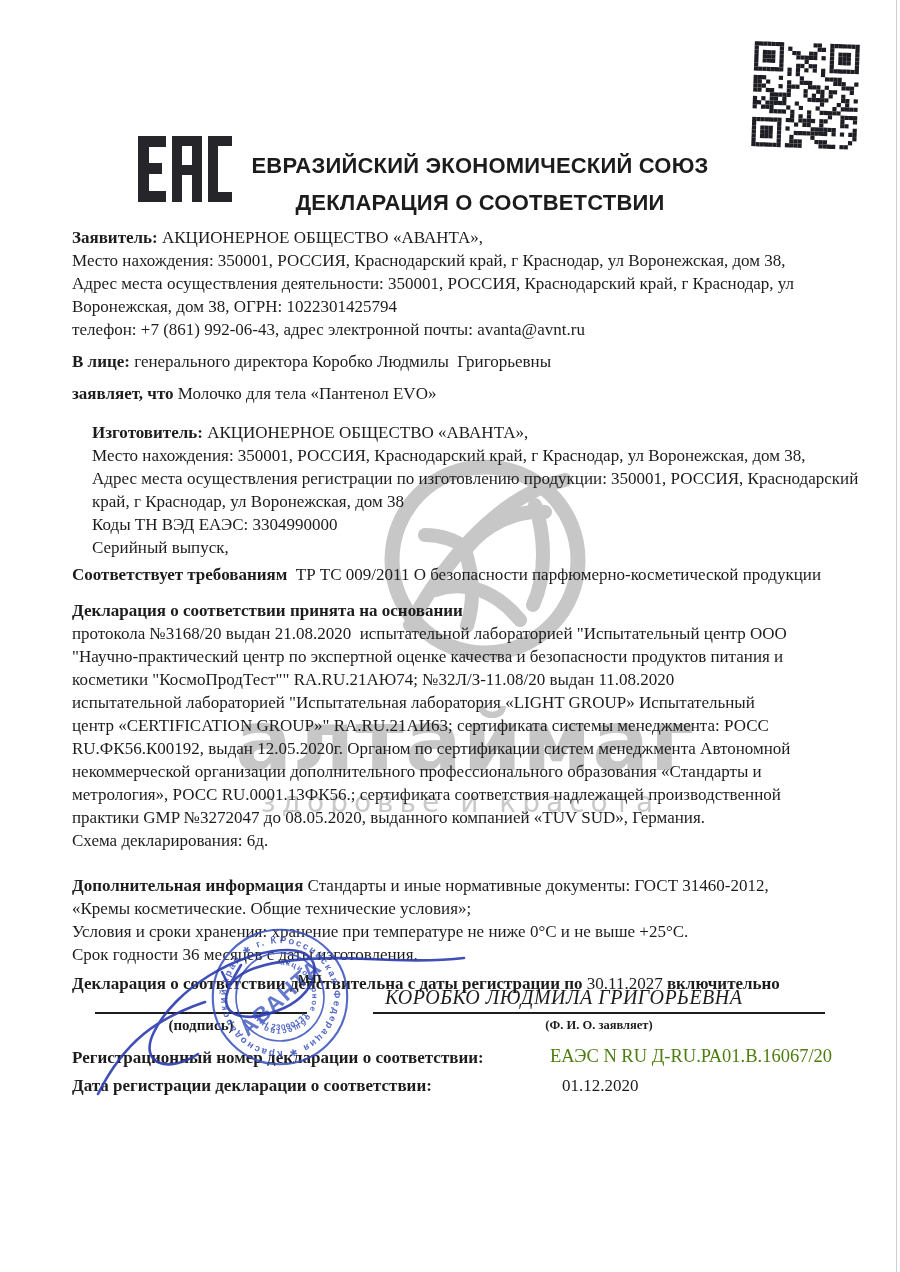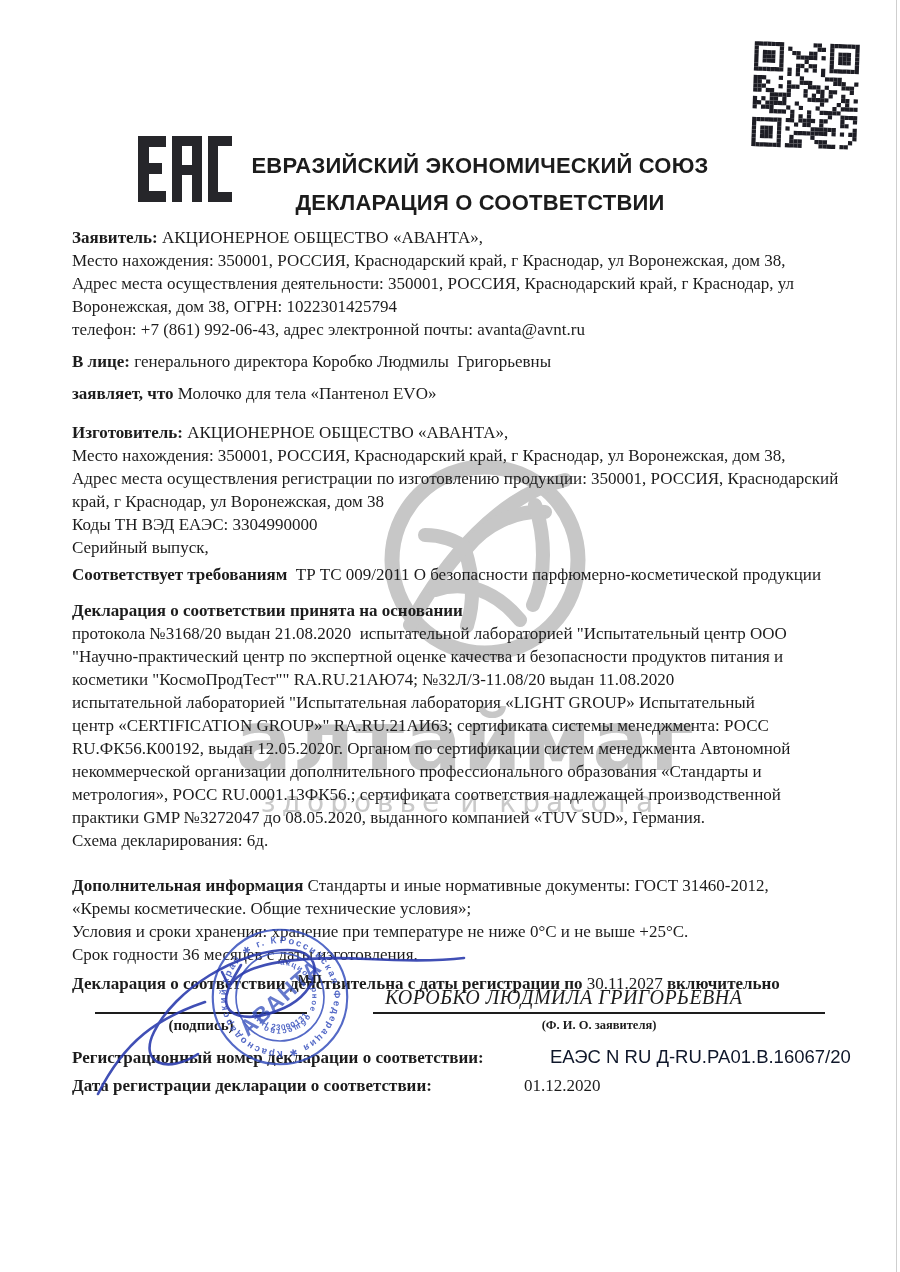--- a/index.html
+++ b/index.html
@@ -16,37 +16,37 @@
     font-family:"Liberation Sans","DejaVu Sans",sans-serif;font-weight:bold;font-size:22px;letter-spacing:.2px;}
   .titles .t2{margin-top:11px;}
 
   
   .content{position:absolute;left:72px;top:226px;width:770px;font-size:17px;line-height:23px;z-index:2;}
   .content .line{white-space:nowrap;height:23px;}
   b{font-weight:bold;}
   .m-applicant{margin-bottom:9px;}
   .m-repr{margin-bottom:9px;}
   .m-decl{margin-bottom:16px;}
-  .m-manu{margin-bottom:4px;}
+  .m-manu{margin-bottom:4px;margin-left:20px;}
   .m-comp{margin-bottom:13px;}
   .m-basis{margin-bottom:22px;}
   .m-add{margin-bottom:6px;}
 
   
   .mp{position:absolute;left:298px;top:972px;font-weight:bold;font-size:12px;z-index:5;}
   .sig-line{position:absolute;left:95px;top:1012px;width:212px;border-top:2px solid #1d1d1d;z-index:2;}
   .sig-caption{position:absolute;left:95px;top:1017px;width:212px;text-align:center;font-size:15px;font-weight:bold;z-index:2;}
   .name-box{position:absolute;left:373px;top:986px;width:452px;z-index:2;}
   .name-text{font-size:20px;letter-spacing:.5px;padding-left:12px;height:24px;font-style:italic;}
   .name-line{border-top:2px solid #1d1d1d;margin-top:2px;}
   .name-caption{text-align:center;font-size:12.5px;font-weight:bold;margin-top:4px;}
   .reg-row-label{position:absolute;left:72px;font-size:17px;font-weight:bold;white-space:nowrap;z-index:2;}
-  .reg-number-value{position:absolute;left:550px;top:1046px;font-family:Liberation Sans, sans-serif;
-    font-size:18.5px;white-space:nowrap;z-index:2;color:#0f172a;}
-  .reg-date-value{position:absolute;left:524px;top:1076px;font-size:17px;white-space:nowrap;z-index:2;}
+  .reg-number-value{position:absolute;left:550px;top:1046px;font-family:Liberation Serif, serif;
+    font-size:18.5px;white-space:nowrap;z-index:2;color:#4d7c0f;}
+  .reg-date-value{position:absolute;left:562px;top:1076px;font-size:17px;white-space:nowrap;z-index:2;}
 
   
   .watermark{position:absolute;left:235px;top:440px;width:470px;height:400px;z-index:1;pointer-events:none;}
   .stamp{position:absolute;left:190px;top:914px;width:180px;height:166px;z-index:3;opacity:.85;}
   .signature-ink{position:absolute;left:80px;top:922px;width:410px;height:185px;z-index:4;opacity:.9;}
 </style>
 </head>
 <body>
 
 <div class="page">
@@ -480,21 +480,21 @@
       </g>
     </svg>
   </div>
 
   <div class="mp">М.П.</div>
   <div class="sig-line"></div>
   <div class="sig-caption">(подпись)</div>
   <div class="name-box">
     <div class="name-text">КОРОБКО ЛЮДМИЛА ГРИГОРЬЕВНА</div>
     <div class="name-line"></div>
-    <div class="name-caption">(Ф. И. О. заявителя)</div>
+    <div class="name-caption">(Ф. И. О. заявляет)</div>
   </div>
 
   <div class="reg-row-label" style="top:1048px">Регистрационный номер декларации о соответствии:</div>
   <div class="reg-number-value">ЕАЭС N RU Д-RU.РА01.В.16067/20</div>
   <div class="reg-row-label" style="top:1076px">Дата регистрации декларации о соответствии:</div>
   <div class="reg-date-value">01.12.2020</div>
 
 </div>
 
 </body></html>

